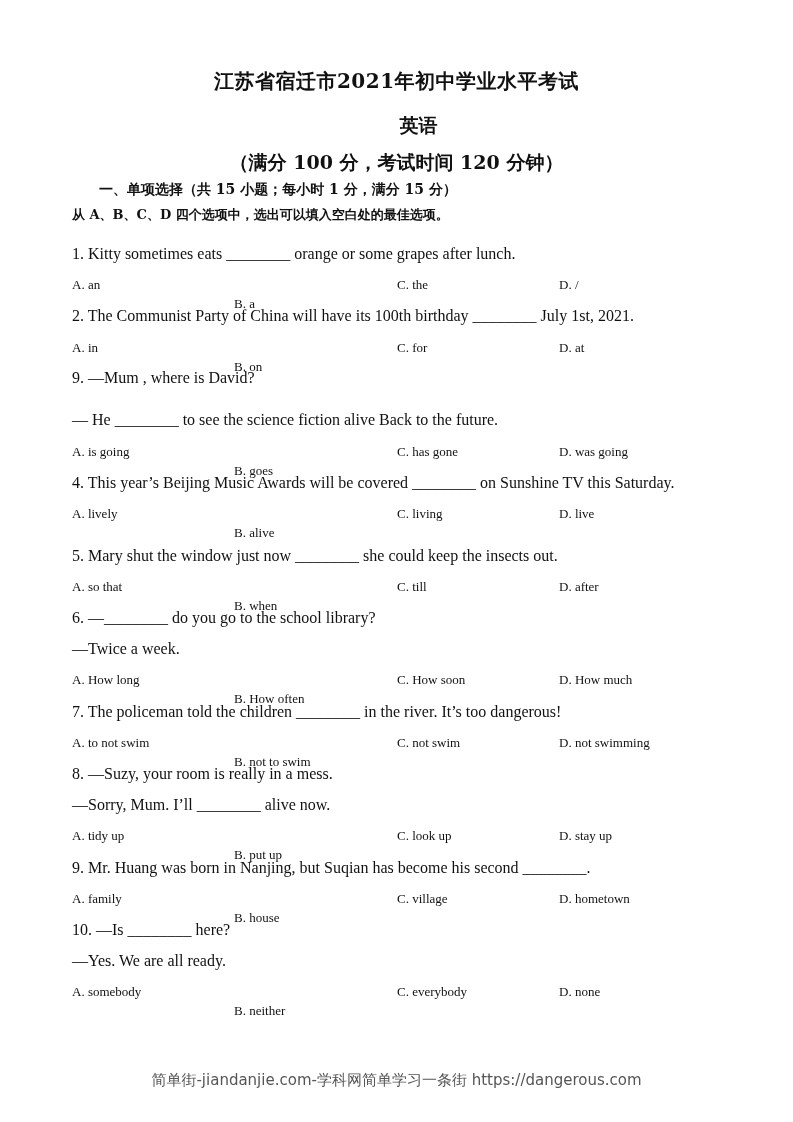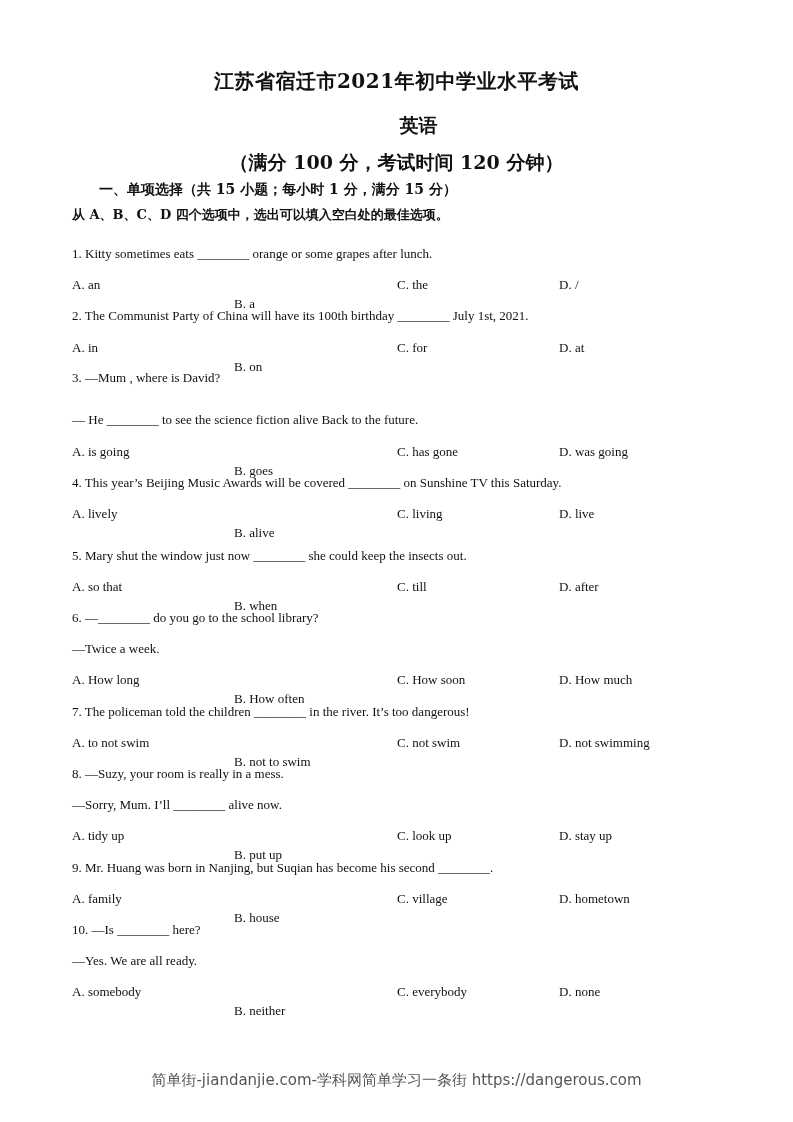--- a/index.html
+++ b/index.html
@@ -22,21 +22,21 @@
     }
     .section {
       position:absolute; left:72px; top:181px; font-family:"DejaVu Serif", serif;
       font-weight:bold; font-size:14px;margin-left:27px;
     }
     .instruction {
       position:absolute; left:72px; top:206px; font-family:"DejaVu Serif", serif;
       font-weight:bold; font-size:13px;
     }
     .line {
-      position:absolute; left:72px; font-size:13px; white-space:pre; line-height:16px;
+      position:absolute; left:72px; font-size:16px; white-space:pre; line-height:16px;
     }
     .opts { position:absolute; left:72px; width:640px; height:16px; font-size:13px; line-height:16px; }
     .opt { position:absolute; top:0; white-space:pre; }
     .opt.a { left:0; } .opt.b { left:162px;margin-top:19px; } .opt.c { left:325px; } .opt.d { left:487px; }
     .footer {
       position:absolute; left:0; width:793px; top:1071px; text-align:center;
       font-family:"DejaVu Sans", sans-serif; font-size:15px; color:#555;
     }
   </style>
 </head>
@@ -57,21 +57,21 @@
 </div>
 
 <div class="line" style="top:308px">2. The Communist Party of China will have its 100th birthday ________ July 1st, 2021.</div>
 <div class="opts" style="top:340px">
   <span class="opt a">A. in</span>
   <span class="opt b">B. on</span>
   <span class="opt c">C. for</span>
   <span class="opt d">D. at</span>
 </div>
 
-<div class="line" style="top:370px">3. —Mum , where is David?</div>
+<div class="line" style="top:370px">9. —Mum , where is David?</div>
 <div class="line" style="top:412px">— He ________ to see the science fiction alive Back to the future.</div>
 <div class="opts" style="top:444px">
   <span class="opt a">A. is going</span>
   <span class="opt b">B. goes</span>
   <span class="opt c">C. has gone</span>
   <span class="opt d">D. was going</span>
 </div>
 
 <div class="line" style="top:475px">4. This year’s Beijing Music Awards will be covered ________ on Sunshine TV this Saturday.</div>
 <div class="opts" style="top:506px">

